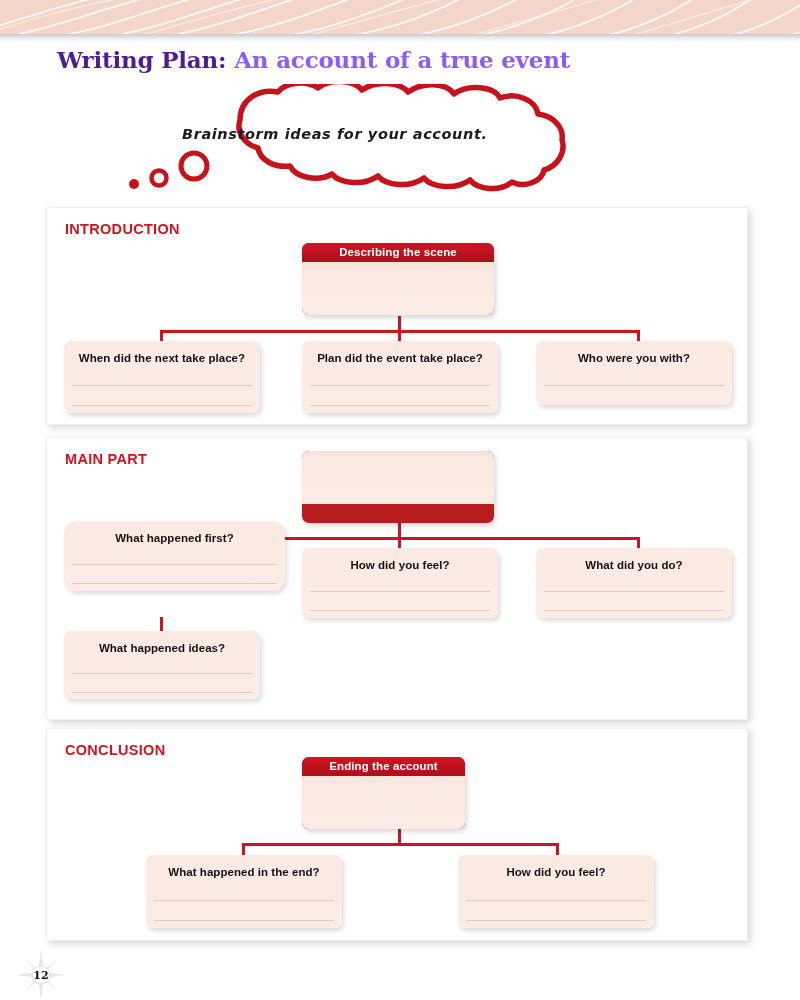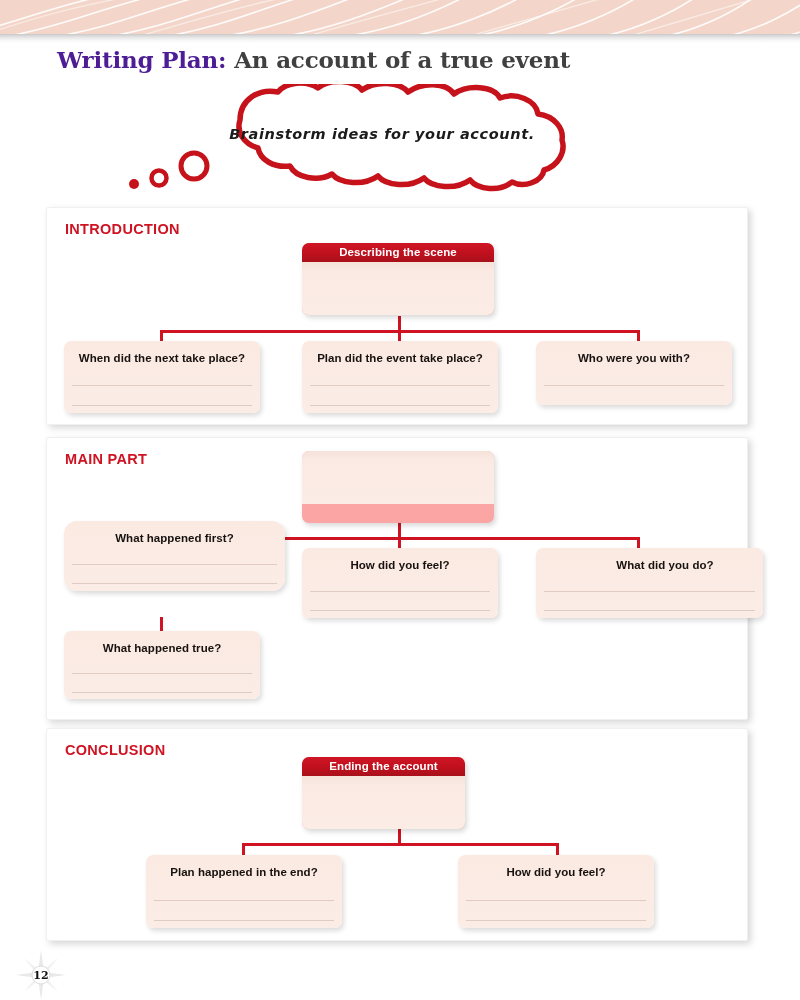--- a/index.html
+++ b/index.html
@@ -35,33 +35,32 @@
   .page-title {
     position: absolute;
     left: 57px; top: 46px;
     font-family: "DejaVu Serif", "Liberation Serif", serif;
     font-size: 23px;
     font-weight: bold;
     letter-spacing: -0.2px;
     white-space: nowrap;
   }
   .page-title .t-black { color: #4c1d95; }
-  .page-title .t-red { color: #404040; }
+  .page-title .t-red { color: #8b5cf6; }
 
   
   .thought-bubble {
     position: absolute;
     left: 122px; top: 84px;
     width: 520px; height: 116px;
   }
   .bubble-text {
     position: absolute;
     left: 60px; top: 42px;
     width: 400px;
-    text-align: center;
     font-family: "DejaVu Sans", sans-serif;
     font-style: italic;
     font-size: 14.5px;
     font-weight: 600;
     color: #1b1b1b;
     letter-spacing: 0.6px;
   }
 
   
   .panel {
@@ -79,21 +78,21 @@
     font-size: 14.5px;
     font-weight: bold;
     letter-spacing: 0.3px;
   }
 
   
   .node-parent {
     position: absolute;
     border-radius: 7px;
     overflow: hidden;
-    background: #fca5a5;
+    background: #b91c1c;
     box-shadow: 2px 3px 5px rgba(0,0,0,0.15);
   }
   .node-parent .np-head {
     height: 19px;
     line-height: 19px;
     text-align: center;
     color: #ffffff;
     font-size: 11.5px;
     font-weight: bold;
     font-family: "Liberation Sans", sans-serif;
@@ -269,47 +268,47 @@
 <div class="node-child" style="left:64px; top:521px; width:221px; height:70px;border-radius:13px;">
   <div class="nc-label">What happened first?</div>
   <div class="nc-rule" style="top:43px;"></div>
   <div class="nc-rule" style="top:62px;"></div>
 </div>
 <div class="node-child" style="left:302px; top:548px; width:196px; height:70px;">
   <div class="nc-label">How did you feel?</div>
   <div class="nc-rule" style="top:43px;"></div>
   <div class="nc-rule" style="top:62px;"></div>
 </div>
-<div class="node-child" style="left:536px; top:548px; width:196px; height:70px;padding-left:31px;">
+<div class="node-child" style="left:536px; top:548px; width:196px; height:70px;">
   <div class="nc-label">What did you do?</div>
   <div class="nc-rule" style="top:43px;"></div>
   <div class="nc-rule" style="top:62px;"></div>
 </div>
 <div class="node-child" style="left:64px; top:631px; width:196px; height:68px;">
-  <div class="nc-label">What happened true?</div>
+  <div class="nc-label">What happened ideas?</div>
   <div class="nc-rule" style="top:42px;"></div>
   <div class="nc-rule" style="top:61px;"></div>
 </div>
 
 <div class="panel" style="left:46px; top:728px; width:700px; height:211px;">
   <div class="panel-title">CONCLUSION</div>
 </div>
 
 <div class="conn" style="left:398px; top:829px; width:3px; height:16px;"></div>
 <div class="conn" style="left:242px; top:843px; width:317px; height:3px;"></div>
 <div class="conn" style="left:242px; top:843px; width:3px; height:14px;"></div>
 <div class="conn" style="left:556px; top:843px; width:3px; height:14px;"></div>
 
 <div class="node-parent" style="left:302px; top:757px; width:163px; height:72px;">
   <div class="np-head">Ending the account</div>
   <div class="np-body"></div>
 </div>
 
 <div class="node-child" style="left:146px; top:855px; width:196px; height:73px;">
-  <div class="nc-label">Plan happened in the end?</div>
+  <div class="nc-label">What happened in the end?</div>
   <div class="nc-rule" style="top:45px;"></div>
   <div class="nc-rule" style="top:65px;"></div>
 </div>
 <div class="node-child" style="left:458px; top:855px; width:196px; height:73px;">
   <div class="nc-label">How did you feel?</div>
   <div class="nc-rule" style="top:45px;"></div>
   <div class="nc-rule" style="top:65px;"></div>
 </div>
 
 <div class="page-num-wrap">

